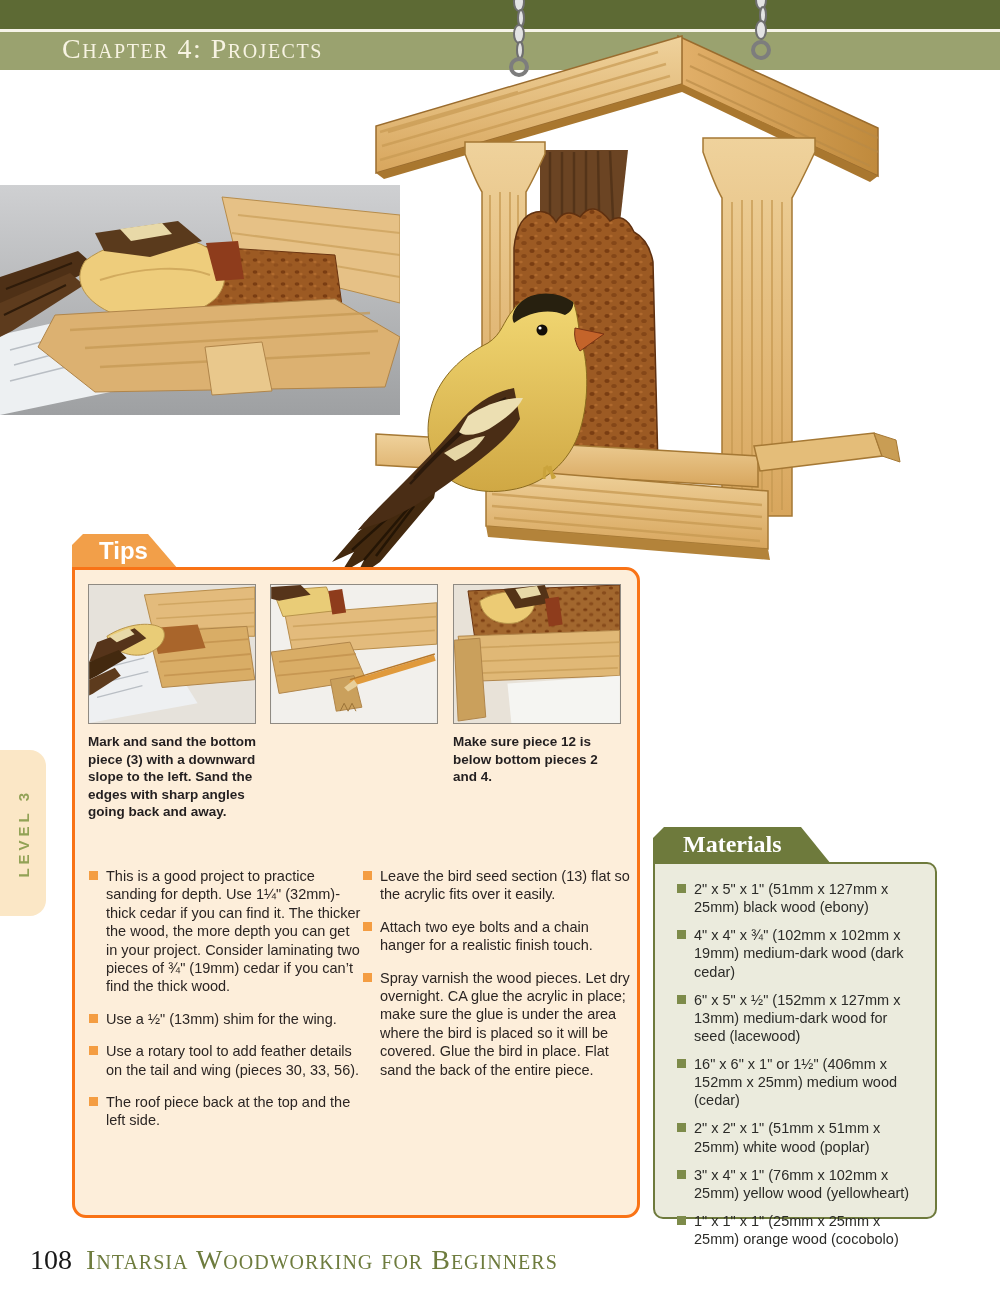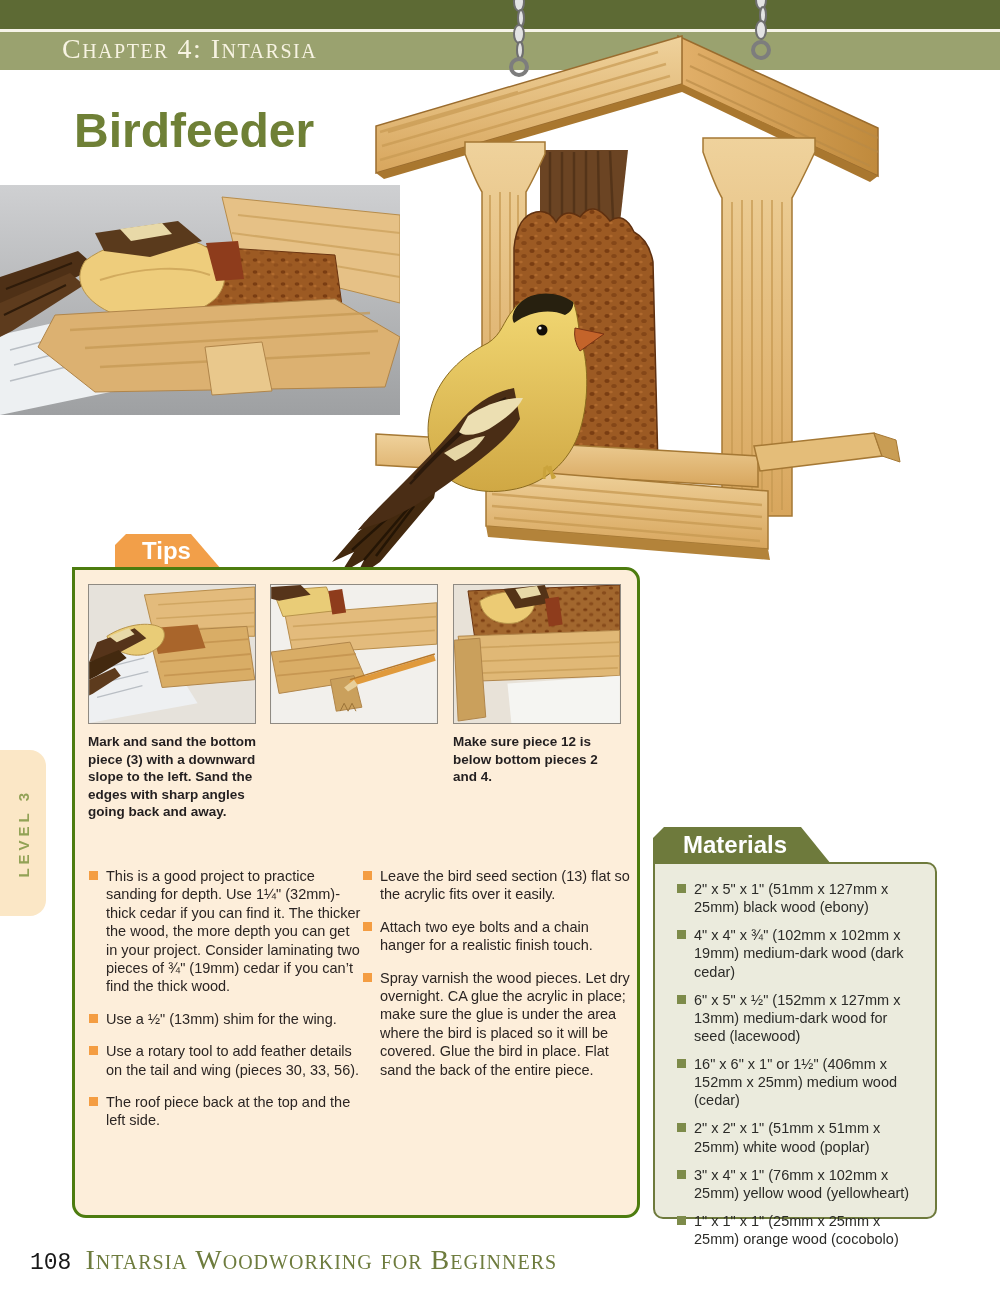--- a/index.html
+++ b/index.html
@@ -24,25 +24,24 @@
   }
   
   .inset-photo { position:absolute; left:0; top:185px; width:400px; height:230px; }
   .feeder-photo { position:absolute; left:318px; top:0; width:586px; height:588px; }
   
   .tips-tab {
     position:absolute; left:72px; top:534px; width:106px; height:35px;
     background:#f29f49; color:#ffffff; font-weight:bold; font-size:24px;
     line-height:33px; padding-left:27px;
     clip-path:polygon(0 100%, 0 11px, 11px 0, 76px 0, 100% 100%);
-    margin-left:43px;
   }
   .tips-panel {
     position:absolute; left:72px; top:567px; width:568px; height:651px;
-    background:#fdeeda; border:3px solid #4d7c0f; border-radius:0 14px 14px 14px;
+    background:#fdeeda; border:3px solid #f97316; border-radius:0 14px 14px 14px;
   }
   .tip-photo { position:absolute; top:14px; width:168px; height:140px; border:1px solid #8f8a82; background:#ddd; }
   .tip-photo svg { display:block; width:100%; height:100%; }
   .tip-caption {
     position:absolute; top:163px; width:170px;
     font-size:13.5px; font-weight:bold; line-height:1.3; color:#231f20;
   }
   .p1 { left:13px; }  .p2 { left:195px; }  .p3 { left:378px; }
   .bullets { position:absolute; top:297px; }
   .bul-left  { left:14px;  width:272px; }
@@ -63,48 +62,48 @@
   .level-tab span {
     writing-mode:vertical-rl; transform:rotate(180deg);
     font-size:15px; font-weight:bold; letter-spacing:4px; color:#92a256;
   }
   
   .materials-tab {
     position:absolute; left:653px; top:827px; width:178px; height:37px;
     background:#6e7a3c; color:#ffffff; font-weight:bold; font-size:24px;
     line-height:35px; padding-left:30px;
     clip-path:polygon(0 100%, 0 11px, 11px 0, 148px 0, 100% 100%);
+    font-family:Liberation Serif, serif;
   }
   .materials-panel {
     position:absolute; left:653px; top:862px; width:284px; height:357px;
     background:#ebebdd; border:2px solid #6e7a3c; border-radius:0 10px 10px 10px;
     padding:16px 14px 0 22px;
   }
   .materials-panel .bullet-item { font-size:14.5px; line-height:1.25; margin-bottom:10px; color:#2b2b28; }
   .materials-panel .bullet-item::before {
     content:""; position:absolute; left:0; top:4px; width:9px; height:9px; background:#7d8b4a;
   }
   
   .footer { position:absolute; left:30px; top:1244px; white-space:nowrap; }
-  .page-num { font-family:Liberation Mono, monospace; font-size:23px; color:#181818; }
+  .page-num { font-family:Liberation Serif, serif; font-size:28px; color:#181818; }
   .book-title {
     font-family:"Liberation Serif", serif; font-variant:small-caps;
     font-size:28px; letter-spacing:1px; color:#6e7c3e; margin-left:14px;
   }
 </style>
 </head>
 <body>
 
 <div id="page">
 
   <div class="band-dark"></div>
   <div class="band-line"></div>
   <div class="band-light"></div>
-  <div class="chapter-txt">Chapter 4: Intarsia</div>
-  <div class="page-title">Birdfeeder</div>
+  <div class="chapter-txt">Chapter 4: Projects</div>
 
   <div class="inset-photo">
     <svg viewBox="0 0 400 230" width="400" height="230">
       <defs>
         <linearGradient id="gbg" x1="0" y1="0" x2="0" y2="1">
           <stop offset="0" stop-color="#cfd0d2"></stop>
             <stop offset="1" stop-color="#9ea0a2"></stop>
         </linearGradient>
         <pattern id="speckA" width="14" height="12" patternUnits="userSpaceOnUse">
           <rect width="14" height="12" fill="#9c5a23"></rect>

